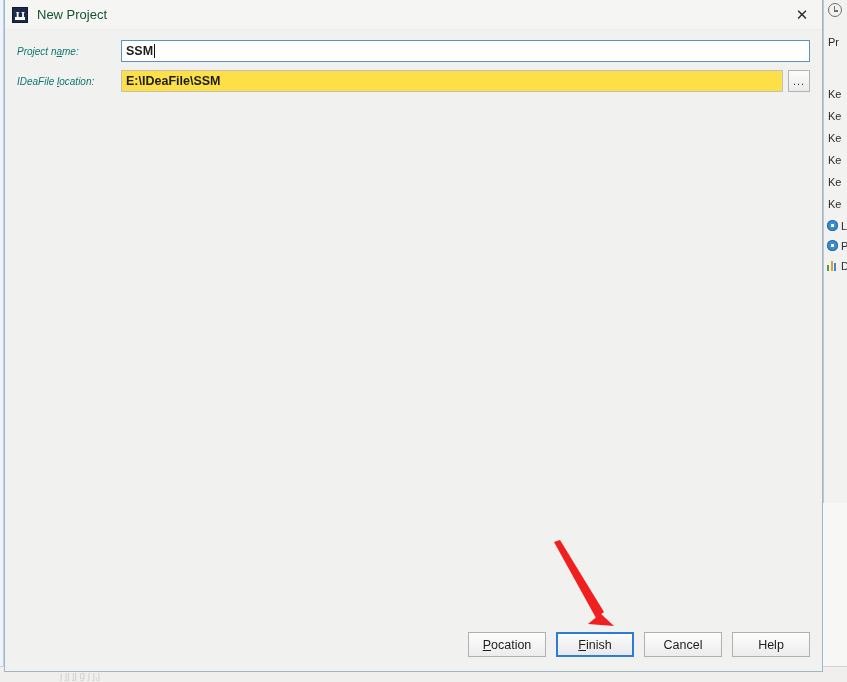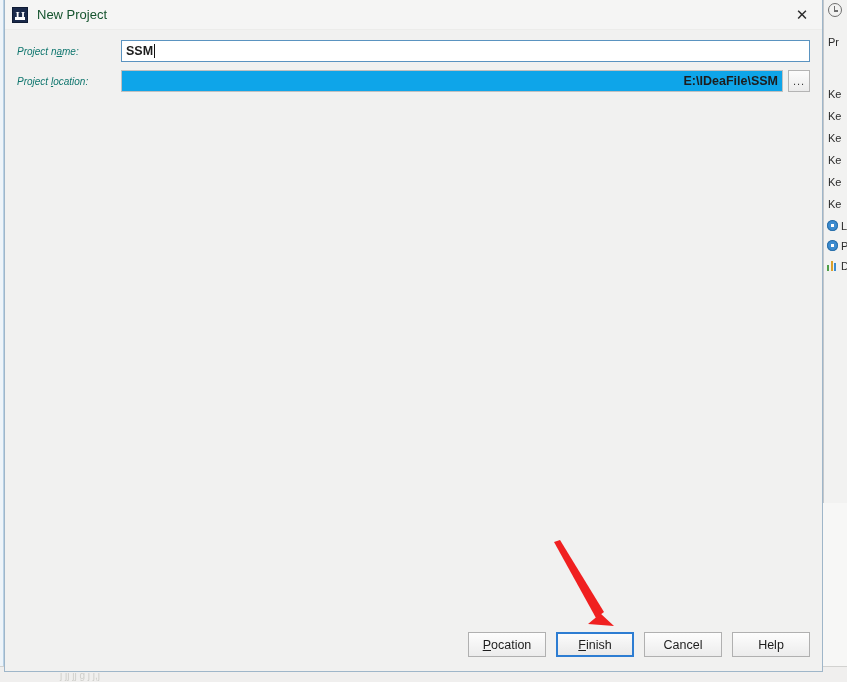--- a/index.html
+++ b/index.html
@@ -167,21 +167,21 @@
     color: #1d1d1d;
     padding: 0 4px;
     display: flex;
     align-items: center;
     flex: 1 1 auto;
     position: relative;
     font-family: "Liberation Sans", sans-serif;
     font-weight: bold;
   }
   .text-input.focused { border-color: #5a93c0; }
-  .text-input.plain   { border-color: #c0c0c0; background: #0ea5e9; justify-content: flex-end; }
+  .text-input.plain   { border-color: #c0c0c0; background: #fde047; }
   .caret {
     display: inline-block;
     width: 1px; height: 14px;
     background: #111;
     margin-left: 1px;
   }
   .browse-btn {
     width: 22px; height: 22px;
     margin-left: 5px;
     background: linear-gradient(#fcfcfc,#ebebeb);
@@ -311,21 +311,21 @@
         <span>Project n</span><u>a</u><span>me:</span>
       </div>
       <div class="text-input focused">
         <span>SSM</span>
           <span class="caret"></span>
       </div>
     </div>
 
     <div class="form-row">
       <div class="form-label">
-        <span>Project </span><u>l</u><span>ocation:</span>
+        <span>IDeaFile </span><u>l</u><span>ocation:</span>
       </div>
       <div class="text-input plain">
         <span>E:\IDeaFile\SSM</span>
       </div>
       <div class="browse-btn">...</div>
     </div>
 
   </div>
 
   <div class="filler"></div>

